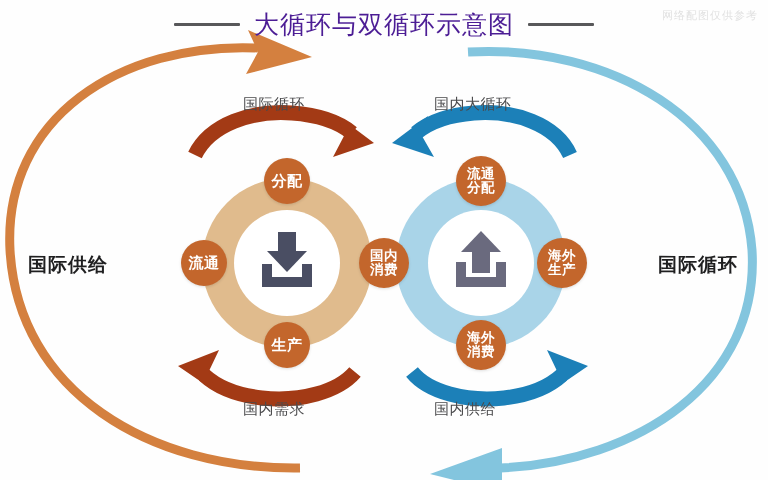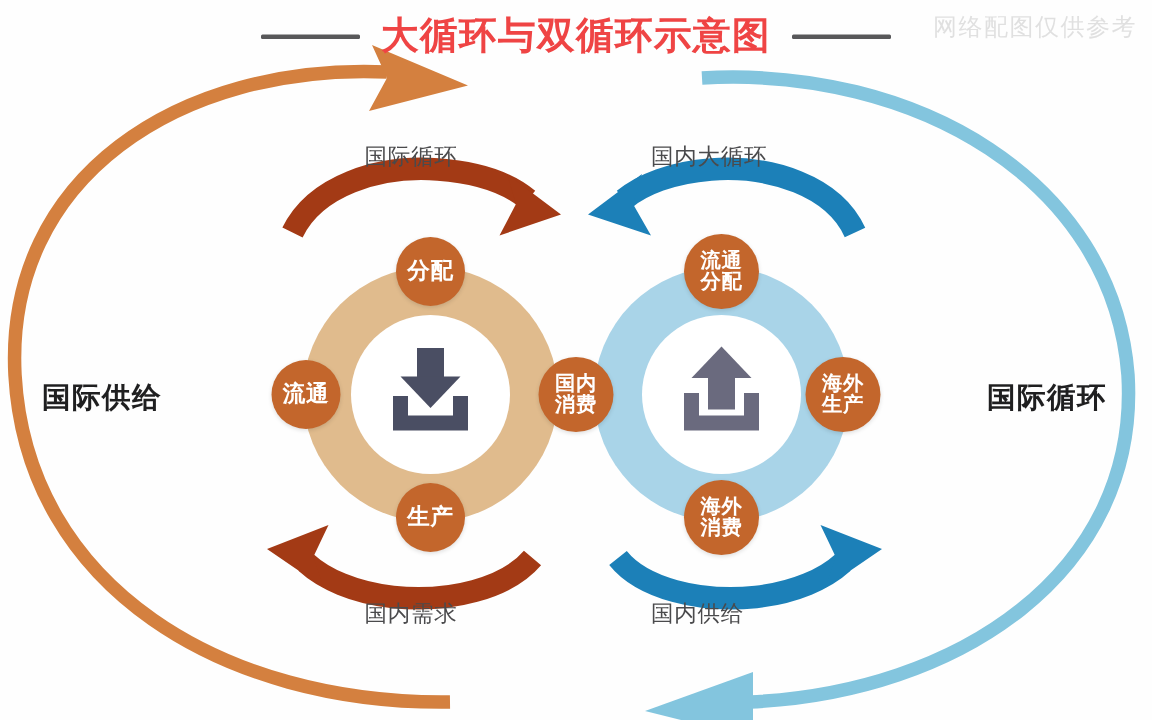--- a/index.html
+++ b/index.html
@@ -14,28 +14,28 @@
   
   .title-wrap{
     position:absolute;left:0;top:6px;width:768px;height:36px;
     display:flex;align-items:center;justify-content:center;gap:14px;
     pointer-events:none;
   }
   .title-rule{height:3px;background:#58585a;border-radius:1px;}
   .title-rule.left{width:66px;}
   .title-rule.right{width:66px;}
   .title-text{
-    font-size:25px;font-weight:bold;color:#ef4444;letter-spacing:1px;
+    font-size:25px;font-weight:normal;color:#4c1d95;letter-spacing:1px;
     white-space:nowrap;line-height:1;
   }
 
   
   .watermark{
     position:absolute;right:10px;top:8px;
-    font-size:16px;color:#c9c9c9;letter-spacing:1px;opacity:.55;
+    font-size:11px;color:#c9c9c9;letter-spacing:1px;opacity:.55;
     white-space:nowrap;
   }
 
   
   .outer-label{
     position:absolute;font-size:19px;font-weight:bold;color:#1f1f20;
     white-space:nowrap;letter-spacing:1px;
   }
   .outer-label.left{left:28px;top:252px;}
   .outer-label.right{right:30px;top:252px;margin-left:11px;}

